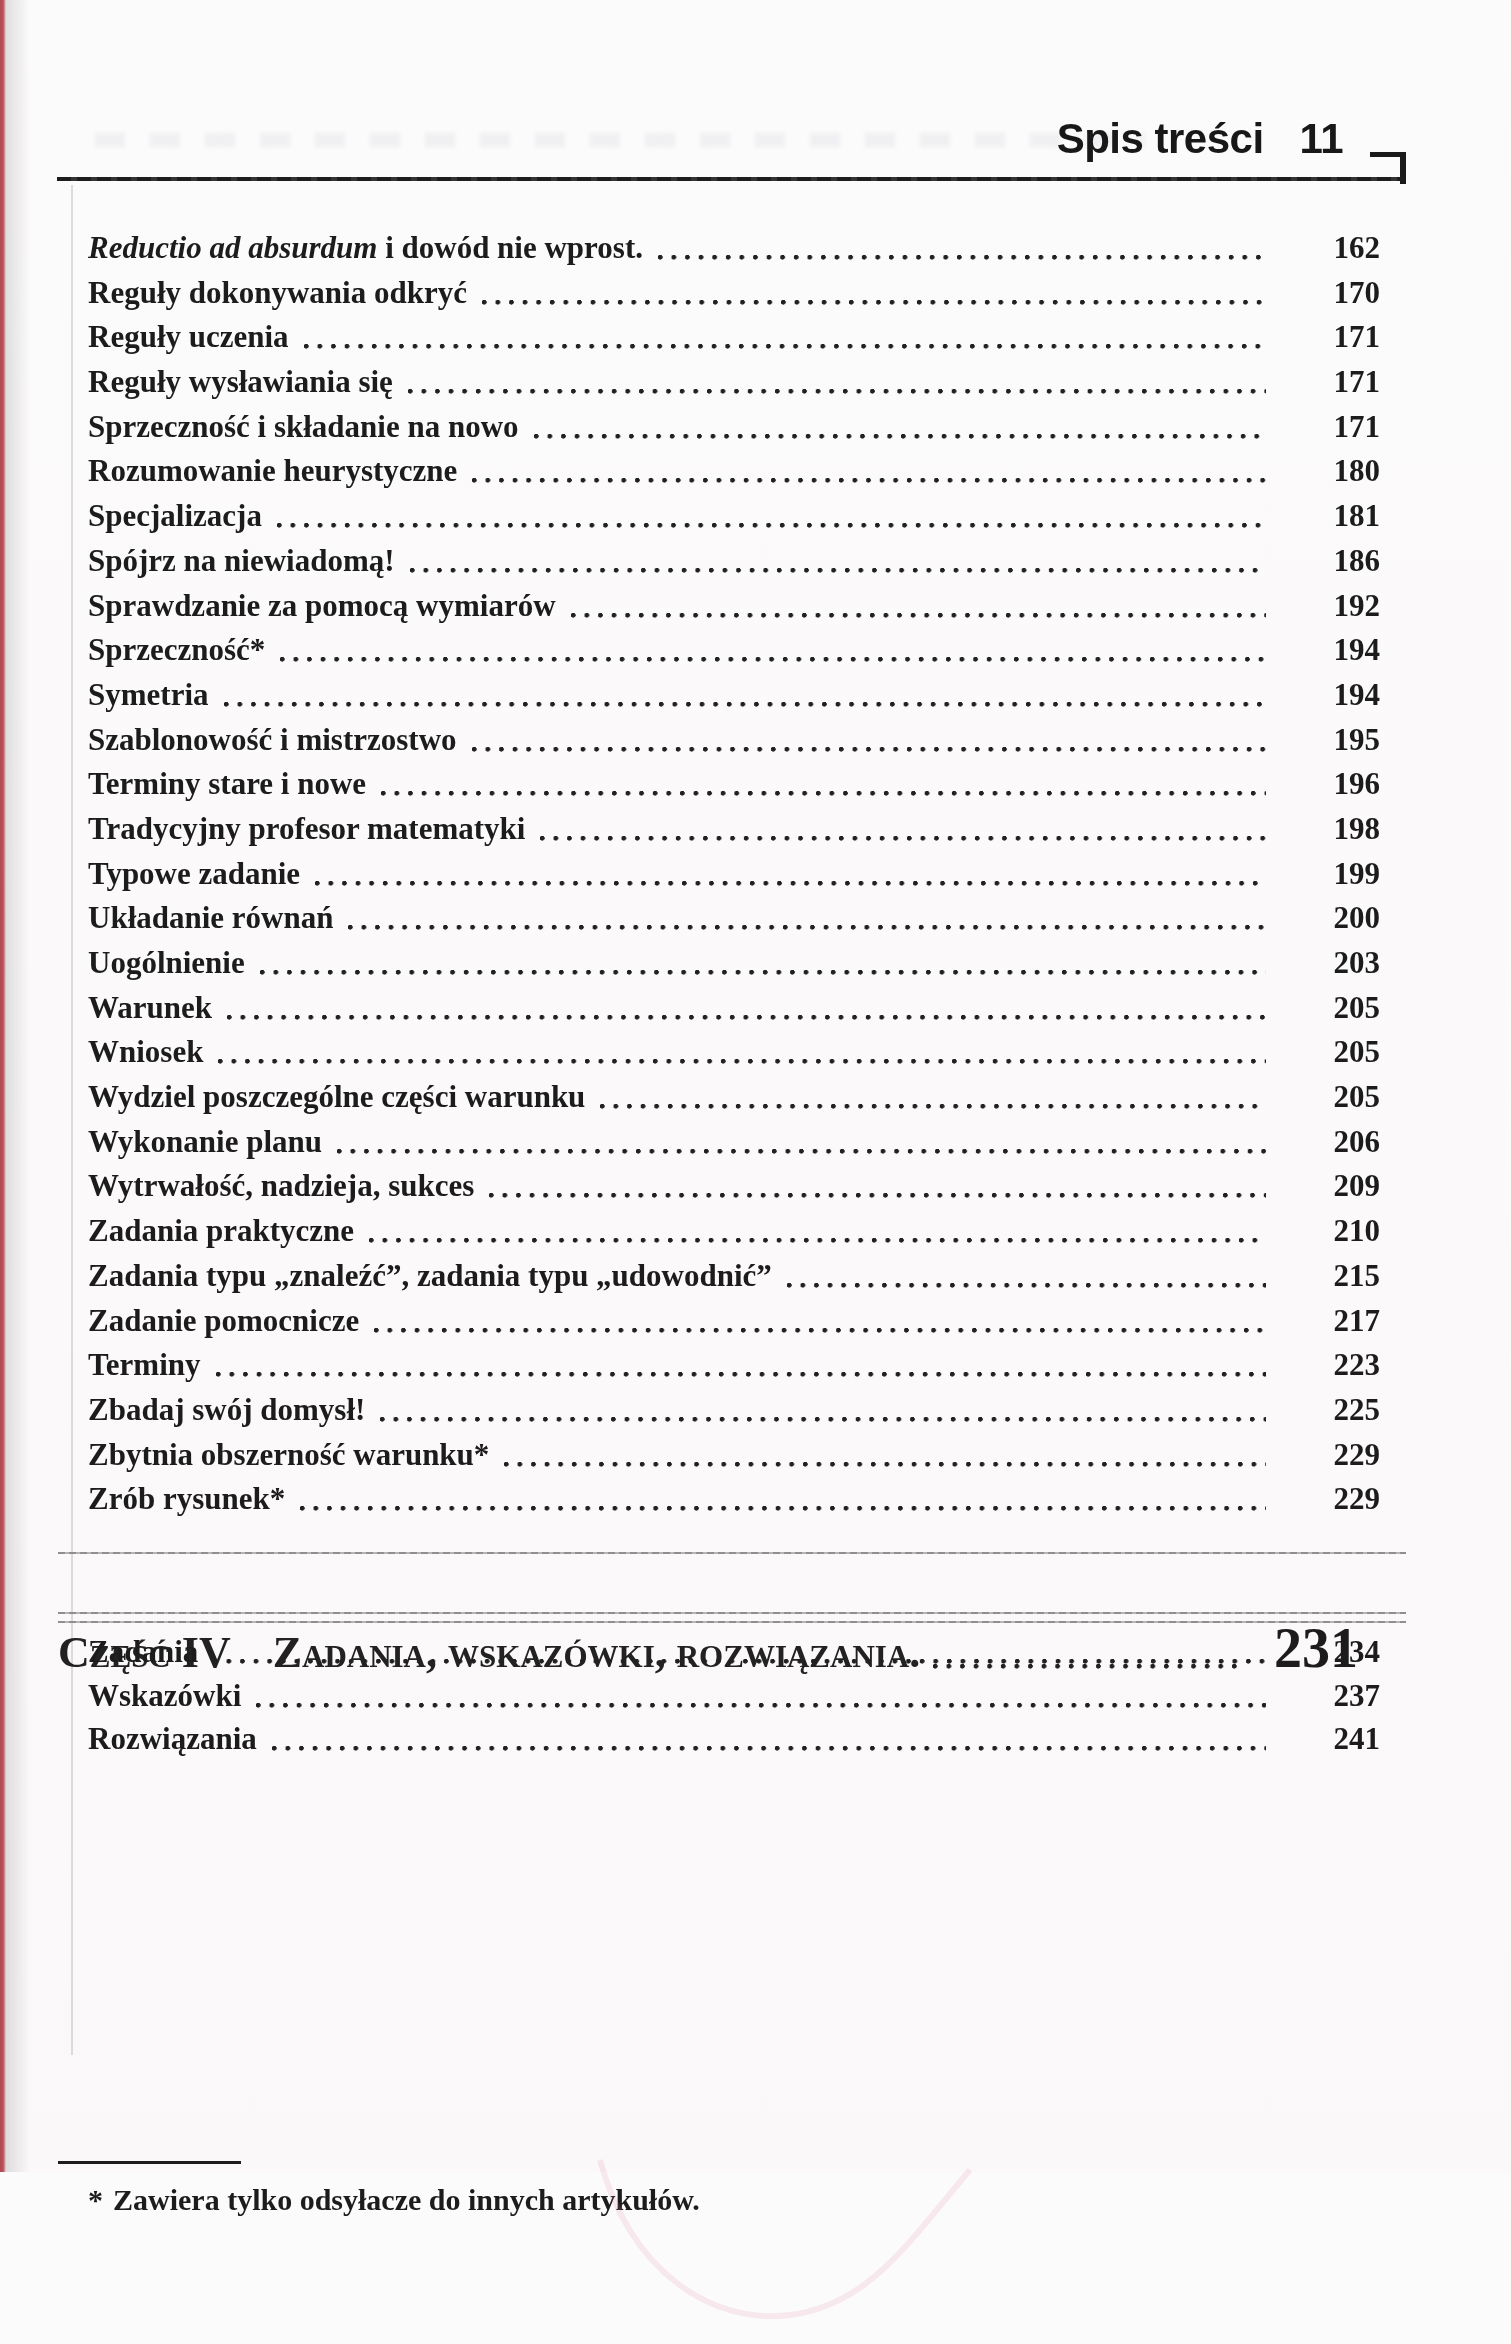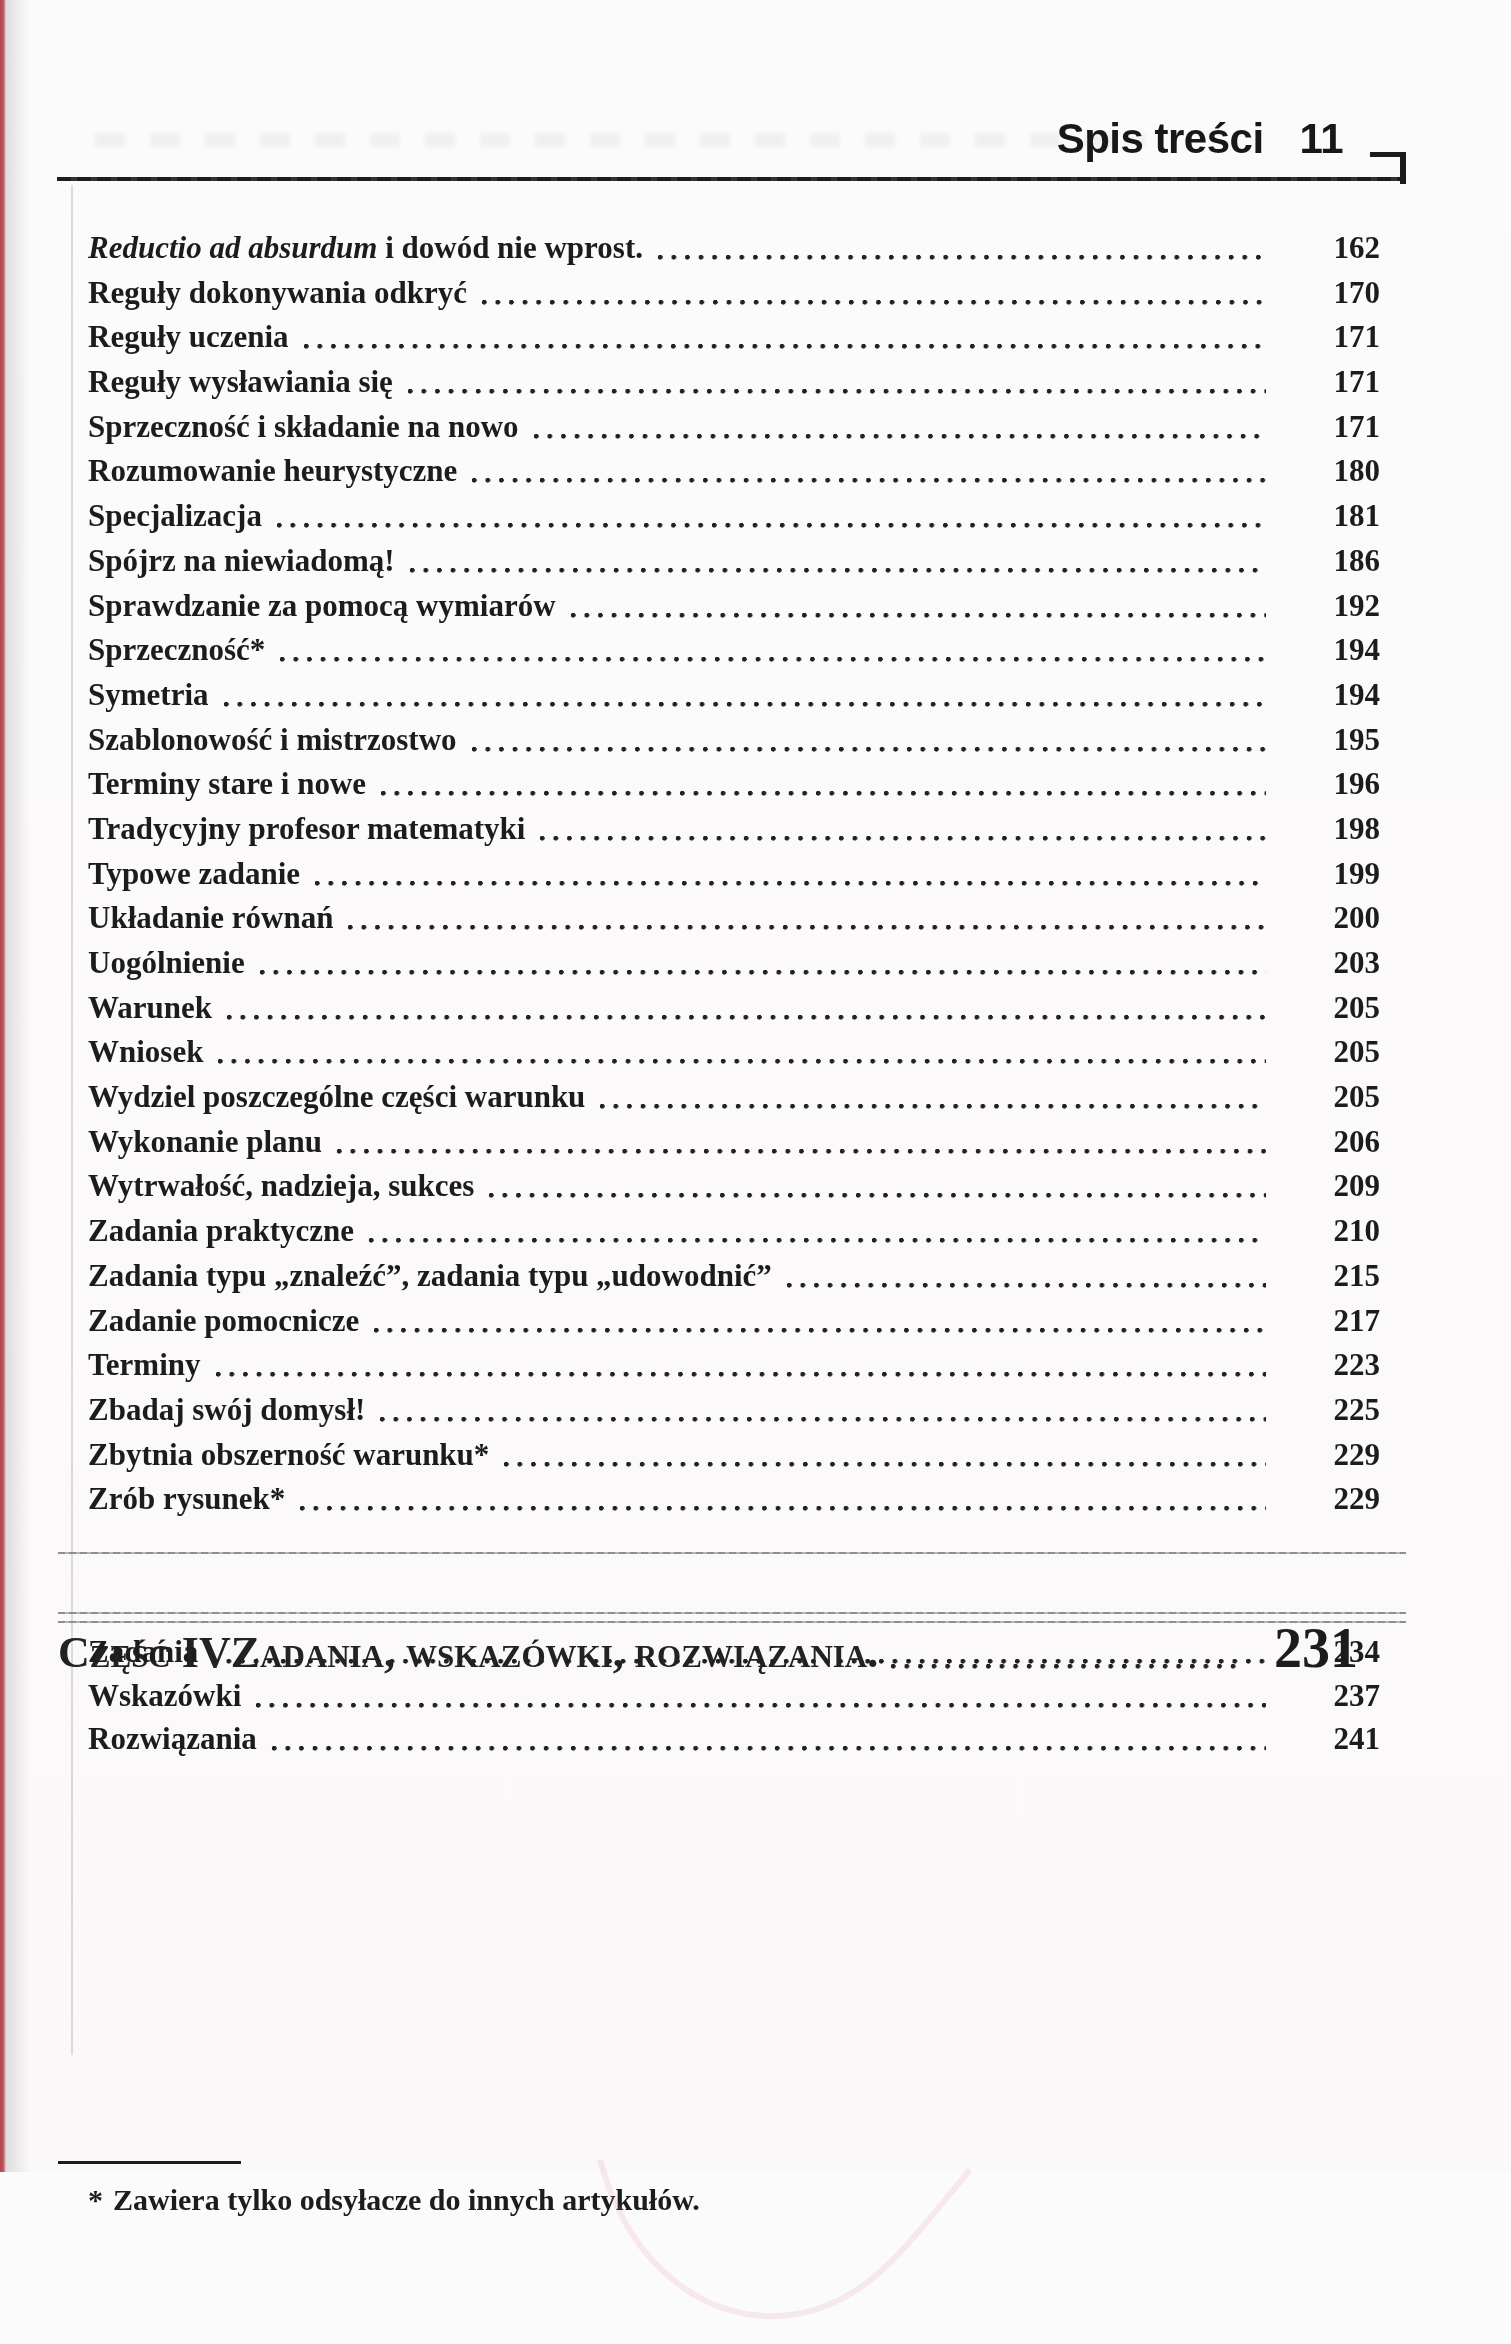--- a/index.html
+++ b/index.html
@@ -45,21 +45,21 @@
 
   
   .gray-rule{position:absolute;left:58px;width:1348px;height:2px;
     background:repeating-linear-gradient(90deg,#8f8f8f 0 7px,#b5b5b5 7px 11px);}
   .rule-a{top:1552px;}
   .rule-b{top:1612px;}
   .rule-c{top:1621px;}
   .part-row{position:absolute;left:58px;top:1622px;width:1300px;height:52px;line-height:52px;
     display:flex;align-items:baseline;white-space:nowrap;}
   .part-label,.part-title{font-variant:small-caps;font-weight:700;font-size:44px;color:#222;}
-  .part-title{}
+  .part-title{margin-left:42px;}
   .part-row .dots{margin:0 12px 0 12px;}
   .part-pg{flex:0 0 auto;width:108px;text-align:right;font-weight:700;font-size:56px;}
   .part-toc{top:1630px;}
   .part-toc .row{height:43.5px;line-height:43.5px;}
 
   
   .footnote-rule{position:absolute;left:58px;top:2161px;width:183px;height:3px;background:#1d1d1d;}
   .footnote{position:absolute;left:58px;top:2178px;height:44px;line-height:44px;
     padding-left:30px;font-weight:700;font-size:30px;white-space:nowrap;}
   .footnote .marker{margin-right:10px;}

